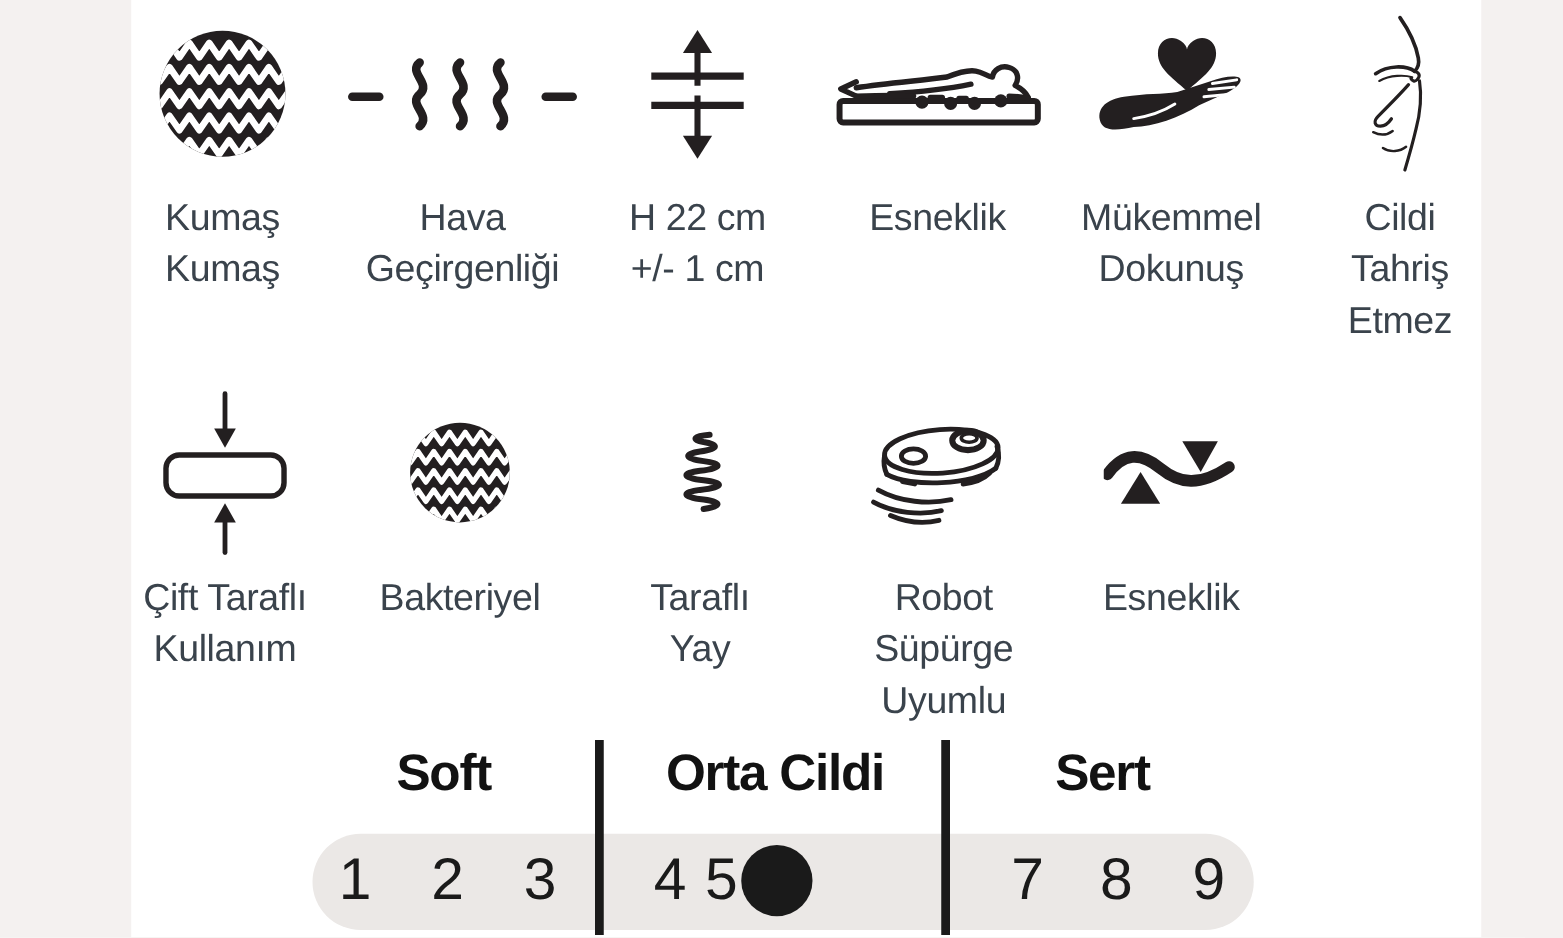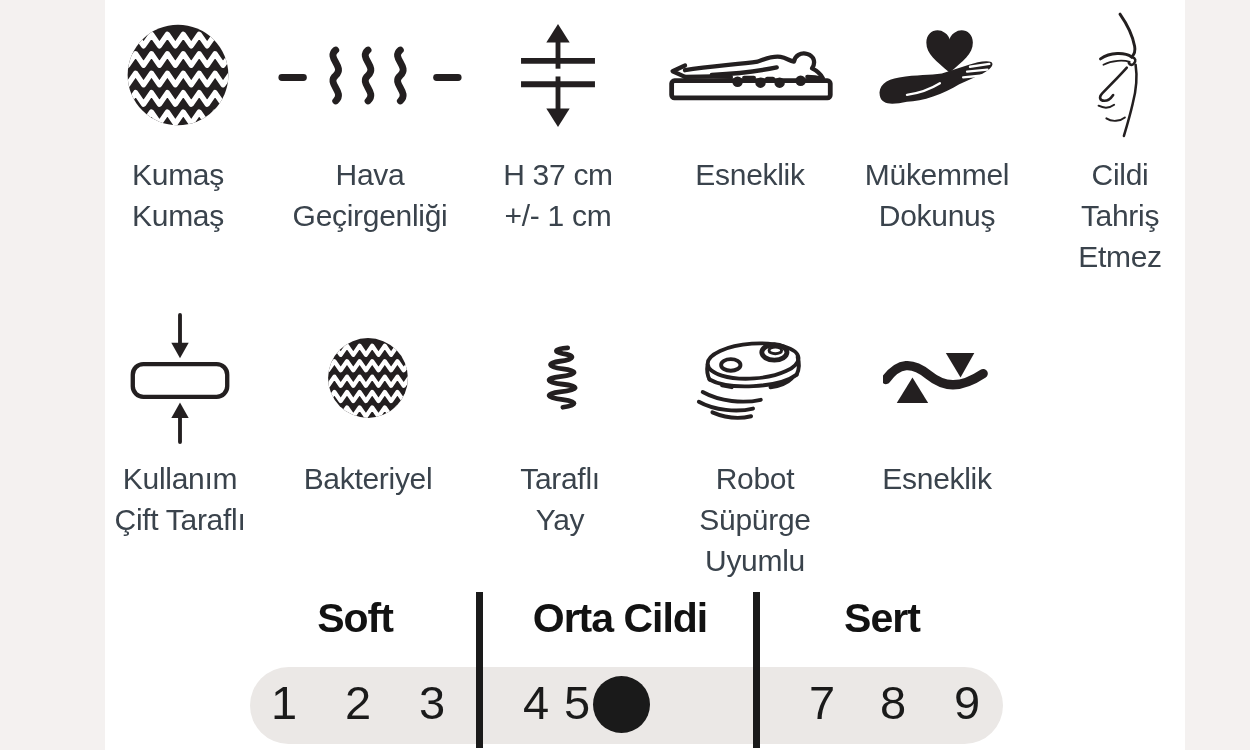--- a/index.html
+++ b/index.html
@@ -79,21 +79,21 @@
           </g>
         <g stroke="#231f20" stroke-width="5">
             <path d="M40 48 V18"></path>
             <path d="M40 56 V90"></path>
           </g>
         <path d="M40 2 L28 21 H52 Z" fill="#231f20"></path>
         <path d="M40 108 L28 89 H52 Z" fill="#231f20"></path>
       </svg>
     </div>
     <div class="feat-label">
-      <div>H 37 cm</div>
+      <div>H 22 cm</div>
       <div>+/- 1 cm</div>
     </div>
   </div>
 
   <div class="feat" style="left:640px;top:10px">
     <div class="icon-box">
       <svg width="172" height="60" viewBox="0 0 180 62">
         <rect x="8" y="37" width="166" height="18" rx="3" fill="#ffffff" stroke="#231f20" stroke-width="5"></rect>
         <g stroke="#231f20" stroke-width="4.5" fill="none" stroke-linecap="round" stroke-linejoin="round">
           <path d="M22 26 C 48 22 76 20 98 17 C 108 13 116 11 122 12 C 128 13 131 16 136 17 C 137 11 143 7 150 9 C 157 11 159 18 155 24 C 159 26 164 30 166 34"></path>
@@ -162,22 +162,22 @@
         <g stroke="#231f20" stroke-width="4" fill="none" stroke-linecap="round">
           <path d="M55 4 V34"></path>
             <path d="M55 109 V136"></path>
         </g>
         <path d="M55 49 L46 33 H64 Z" fill="#231f20"></path>
         <path d="M55 95 L46 111 H64 Z" fill="#231f20"></path>
         <rect x="6" y="55" width="98" height="34" rx="11" fill="none" stroke="#231f20" stroke-width="4.5"></rect>
       </svg>
     </div>
     <div class="feat-label">
+      <div>Çift Taraflı</div>
       <div>Kullanım</div>
-      <div>Çift Taraflı</div>
     </div>
   </div>
 
   <div class="feat feat2" style="left:258px;top:308px">
     <div class="icon-box2">
       <svg width="84" height="84" viewBox="0 0 120 120">
           <use href="#knit"></use>
         </svg>
     </div>
     <div class="feat-label">

